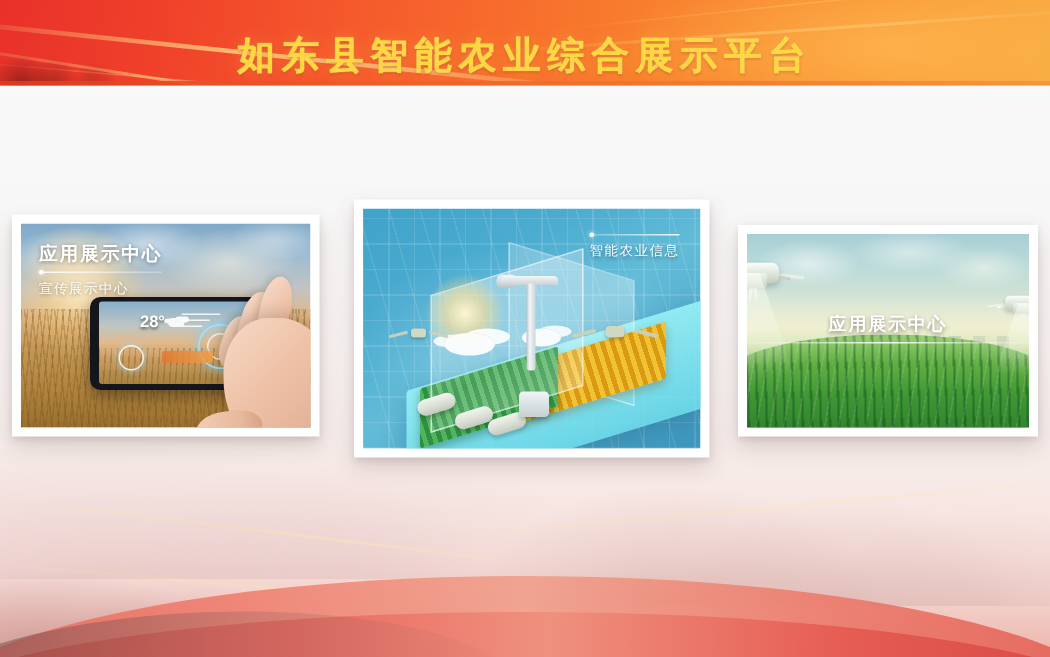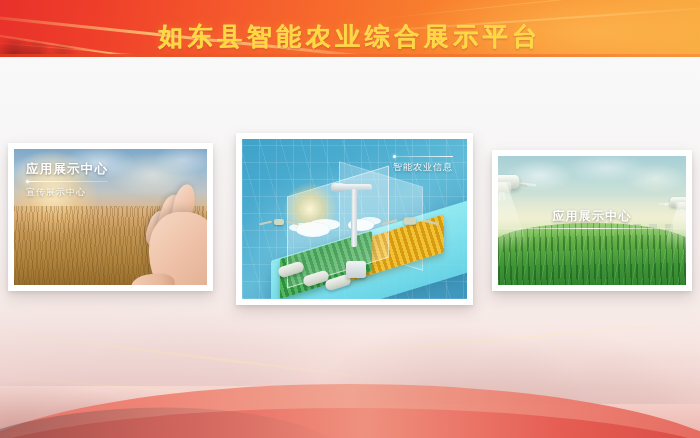--- a/index.html
+++ b/index.html
@@ -591,20 +591,34 @@
   </div>
   <div class="banner-title">如东县智能农业综合展示平台</div>
 
   <div class="card" id="card-service">
     <div class="card-inner">
       <div class="sky-wheat"></div>
       <div class="wheat-clouds"></div>
       <div class="wheat-sun"></div>
       <div class="wheat-texture"></div>
 
+      <div class="phone">
+        <div class="phone-screen">
+          <div class="ar-ring ar-ring-l"></div>
+          <div class="ar-ring ar-ring-r"></div>
+          <div class="ar-temp">28°</div>
+          <div class="ar-cloud"></div>
+          <div class="ar-bars">
+              <i></i>
+              <i></i>
+              <i></i>
+            </div>
+          <div class="ar-chip"></div>
+        </div>
+      </div>
 
       <div class="hand">
         <div class="finger f3"></div>
         <div class="finger f2"></div>
         <div class="finger f1"></div>
         <div class="palm"></div>
         <div class="thumb"></div>
       </div>
 
       <div class="card-text">

